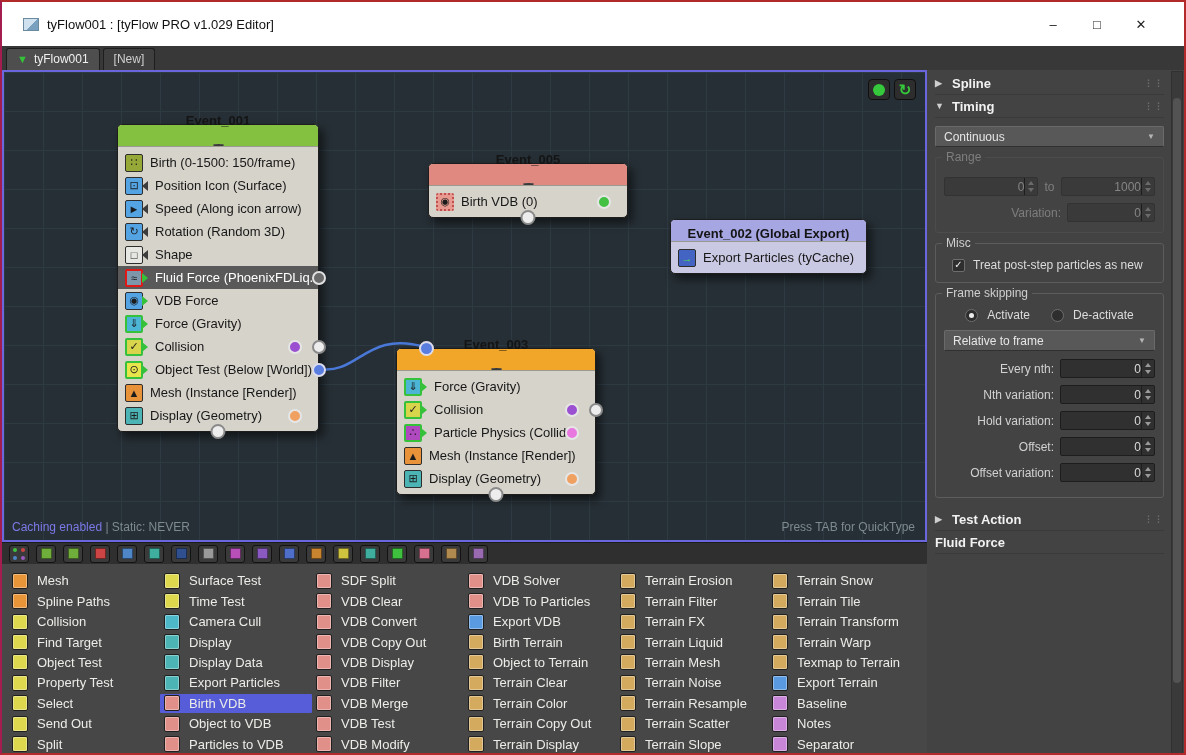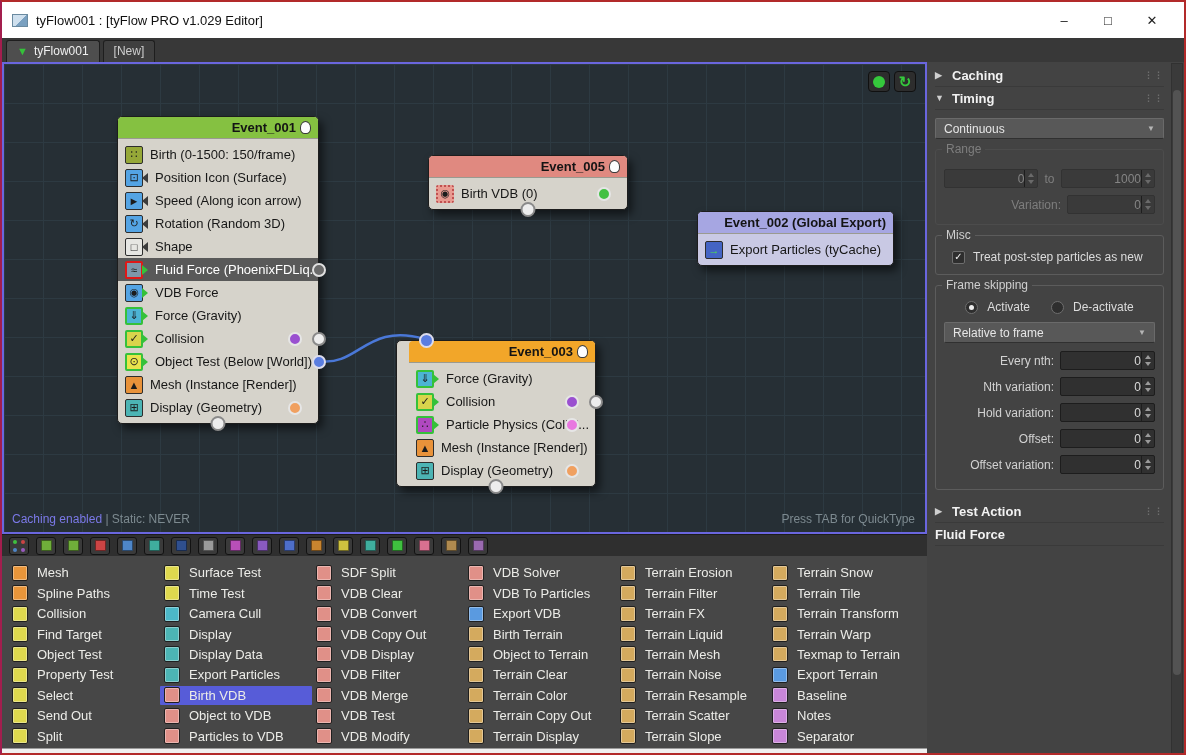--- a/index.html
+++ b/index.html
@@ -5,21 +5,21 @@
   * { box-sizing: border-box; margin: 0; padding: 0; }
   html,body { width:1186px; height:755px; overflow:hidden; }
   body {
     font-family: "Liberation Sans", sans-serif;
     background:#434343;
     border:2px solid #b22a2a;
     border-left-color:#a31e4e;
     position:relative;
   }
   
-  .titlebar { height:36px; background:#ffffff; display:flex; align-items:center; padding:0 10px; }
+  .titlebar { height:44px; background:#ffffff; display:flex; align-items:center; padding:0 21px; }
   .app-icon { width:16px; height:13px; border:1px solid #6a8aa0; background:linear-gradient(135deg,#cfe0ee 55%,#7aa0c0 55%); margin-right:8px; }
   .title-text { font-size:13px; color:#111; }
   .win-controls { margin-left:auto; display:flex; }
   .win-btn { width:44px; height:26px; display:flex; align-items:center; justify-content:center; font-size:13px; color:#222; }
   
   .tabbar { height:24px; background:#383838; display:flex; align-items:flex-end; padding-left:4px; gap:3px; }
   .tab { display:flex; align-items:center; gap:6px; font-size:12px; padding:3px 10px 4px; border:1px solid #1e1e1e; border-bottom:none; border-radius:3px 3px 0 0; background:#3f3f3f; color:#cfcfcf; }
   .tab.active { background:#4e4e4e; color:#f0f0f0; }
   .tab-flow-icon { color:#35c13a; font-size:11px; line-height:1; }
   
@@ -33,21 +33,21 @@
   .canvas-btn { width:22px; height:21px; background:#2d2d2d; border:1px solid #101010; border-radius:4px; display:flex; align-items:center; justify-content:center; }
   .green-dot { width:12px; height:12px; border-radius:50%; background:#35c83c; }
   .refresh-glyph { color:#35c83c; font-size:15px; font-weight:bold; line-height:1; }
   .status-left { position:absolute; left:8px; bottom:6px; font-size:12px; }
   .status-left b { color:#7b79e8; font-weight:normal; }
   .status-left span { color:#7d8a90; }
   .status-right { position:absolute; right:10px; bottom:6px; font-size:12px; color:#7d8a90; }
   svg.wires { position:absolute; left:0; top:0; width:100%; height:100%; pointer-events:none; }
   
   .node { position:absolute; border:1px solid #1d1d1d; border-radius:5px; background:#d6d3cb; box-shadow:4px 5px 9px rgba(0,0,0,.55); }
-  .node-header { height:22px; display:flex; align-items:center; justify-content:flex-end; gap:4px; padding:0 7px; border-radius:4px 4px 0 0; border-bottom:1px solid #9a9a90; font-size:13px; font-weight:bold; color:#141414; }
+  .node-header { height:22px; display:flex; align-items:center; justify-content:flex-end; gap:16px; padding:0 7px; border-radius:4px 4px 0 0; border-bottom:1px solid #9a9a90; font-size:13px; font-weight:bold; color:#141414;flex-direction:column; }
   .lamp { width:11px; height:13px; background:#fdfdfd; border:1px solid #3a3a3a; border-radius:50% 50% 42% 42%; }
   .node-body { padding:4px 0; }
   .node-row { position:relative; height:23px; display:flex; align-items:center; padding-left:7px; font-size:13px; color:#171717; }
   .node-row.selected { background:#595959; color:#ffffff; }
   .op-icon { width:18px; height:18px; border:1px solid #2d2d2d; border-radius:2px; display:flex; align-items:center; justify-content:center; font-size:11px; color:#1c1c1c; flex:none; }
   .op-icon.green-border { border:2px solid #35c13a; }
   .op-icon.red-border { border:2px solid #e01818; }
   .op-icon.dotted { border:2px dotted #c05050; }
   .arr { width:0; height:0; flex:none; }
   .arr.green { border-top:5px solid transparent; border-bottom:5px solid transparent; border-left:6px solid #35c13a; margin-left:-1px; }
@@ -216,32 +216,32 @@
             </div>
             <div class="node-body">
               <div class="node-row">
                 <div class="op-icon dotted" style="background: rgb(232, 154, 144);">◉</div>
                 <div class="op-label">Birth VDB (0)</div>
                 <div class="port inner" style="background: rgb(68, 192, 68);"></div>
               </div>
             </div>
             <div class="node-port bottom"></div>
           </div>
-          <div class="node" style="left: 666px; top: 147px; width: 197px; background: rgb(201, 201, 228); margin-left: 27px;">
+          <div class="node" style="left: 666px; top: 147px; width: 197px; background: rgb(201, 201, 228);">
             <div class="node-header" style="background: rgb(166, 166, 226);">
               <div>Event_002 (Global Export)</div>
             </div>
             <div class="node-body">
               <div class="node-row">
                 <div class="op-icon" style="background: rgb(68, 100, 196); color: rgb(78, 224, 78);">→</div>
                 <div class="op-label">Export Particles (tyCache)</div>
               </div>
             </div>
           </div>
-          <div class="node" style="left: 392px; top: 276px; width: 200px; padding-left: 12px;">
+          <div class="node" style="left: 392px; top: 276px; width: 200px;">
             <div class="node-header" style="background: rgb(242, 166, 41);">
               <div>Event_003</div>
               <div class="lamp"></div>
             </div>
             <div class="node-body">
               <div class="node-row">
                 <div class="op-icon green-border" style="background: rgb(76, 180, 212);">⇓</div>
                 <div class="arr green"></div>
                 <div class="op-label">Force (Gravity)</div>
               </div>
@@ -581,21 +581,21 @@
 
     <div class="hscroll">
       <span>‹</span>
       <span>›</span>
     </div>
   </div>
 
   <div class="right-panel">
     <div class="section-header">
       <span class="tri">▶</span>
-      <span>Caching</span>
+      <span>Spline</span>
       <span class="grip">⋮⋮</span>
     </div>
 
     <div class="section-header">
       <span class="tri">▼</span>
       <span>Timing</span>
       <span class="grip">⋮⋮</span>
     </div>
 
     <div class="dropdown">

